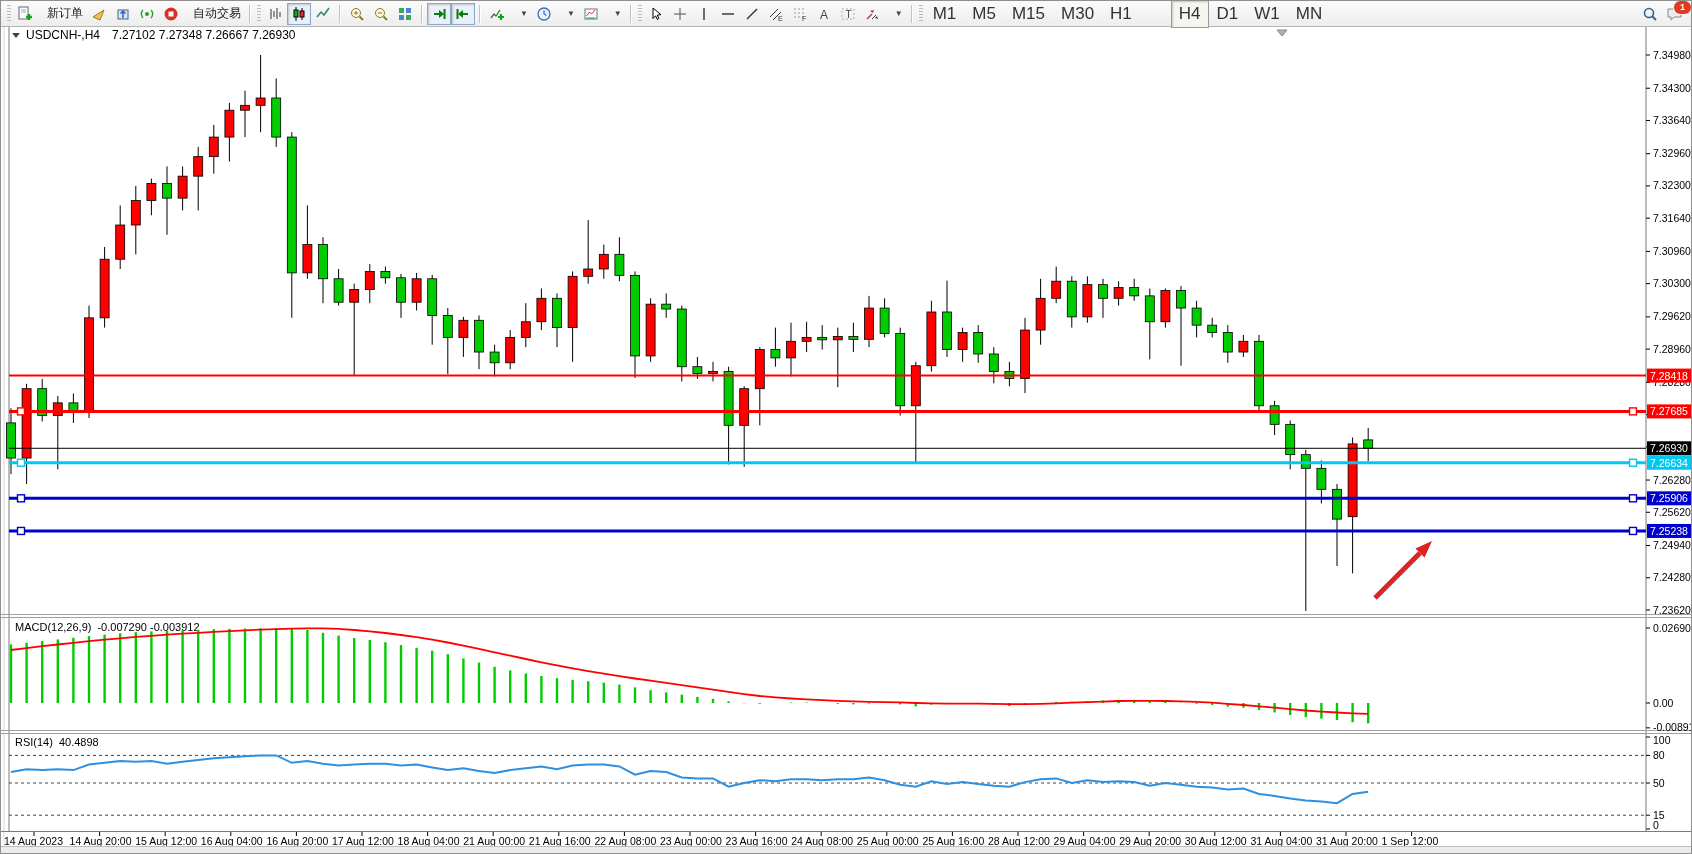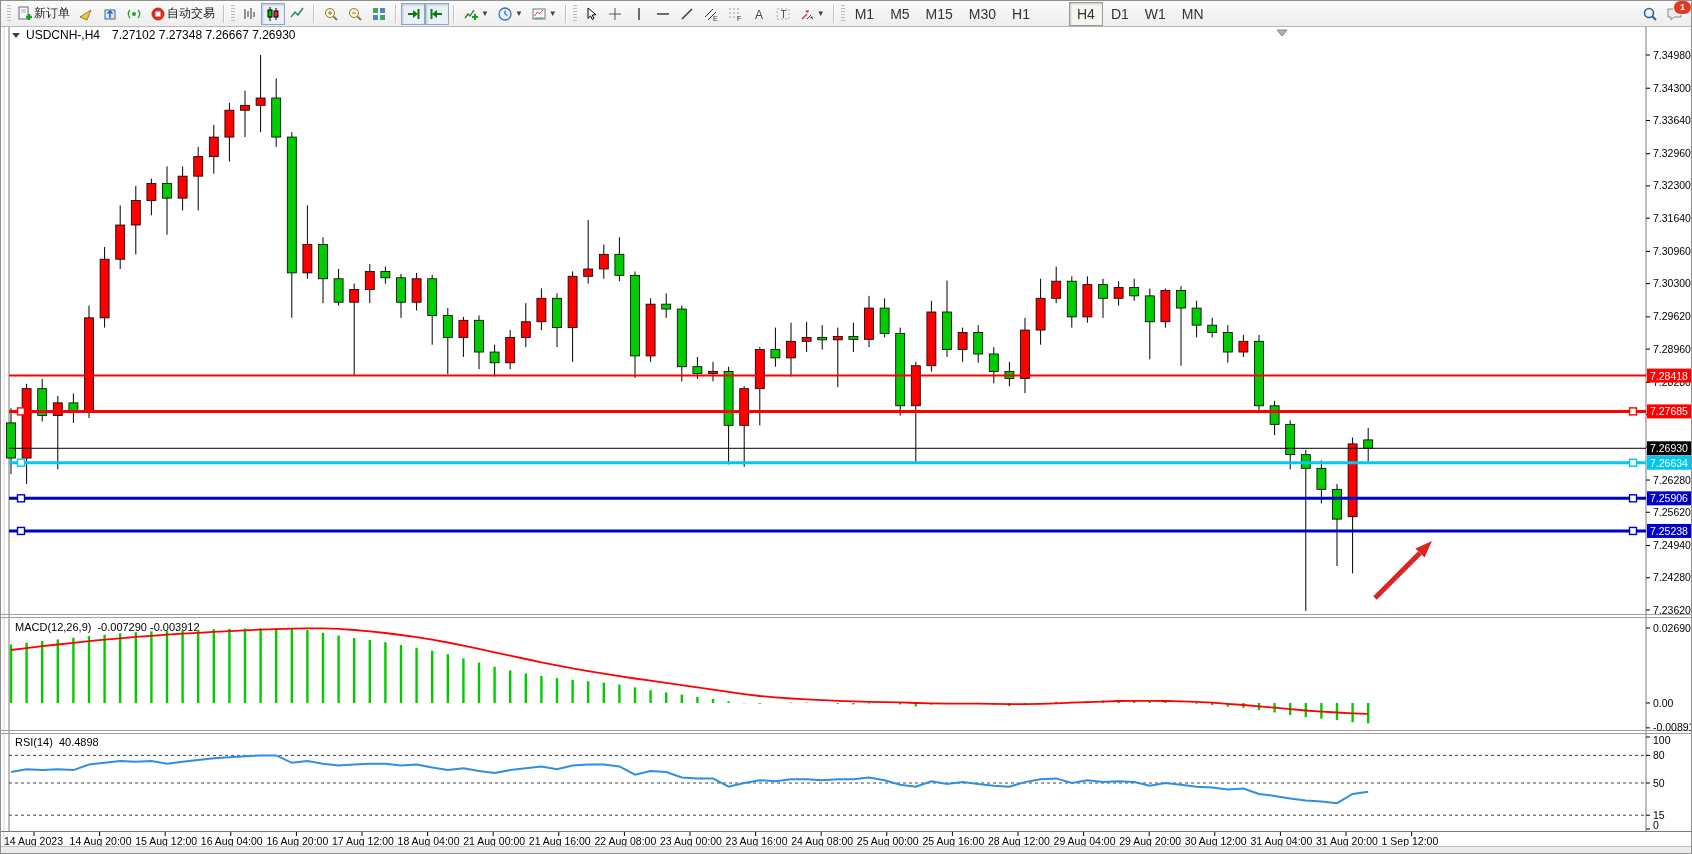--- a/index.html
+++ b/index.html
@@ -3,26 +3,26 @@
 <meta charset="utf-8">
 <style>
   html,body{margin:0;padding:0;background:#e8e8e8;font-family:"Liberation Sans",sans-serif;}
   .window{position:relative;width:1692px;height:854px;background:#ffffff;border:1px solid #8f8f8f;box-sizing:border-box;overflow:hidden;}
   
   .toolbar{position:absolute;top:0;left:0;width:100%;height:26px;background:linear-gradient(#fbfbfb,#ededed);
            border-bottom:1px solid #b6b6b6;display:flex;align-items:center;padding:0 4px;box-sizing:border-box;z-index:10;}
   .tb-group{display:flex;align-items:center;height:24px;}
   .sep{width:1px;height:18px;background:#c2c2c2;border-right:1px solid #fff;margin:0 4px;}
   .grip{width:4px;height:18px;margin:0 2px;background:repeating-linear-gradient(#bbb 0 1px,transparent 1px 3px);}
-  .tbtn{display:flex;align-items:center;gap:1px;height:22px;padding:0 3px;border:1px solid transparent;background:transparent;
+  .tbtn{display:flex;align-items:center;gap:14px;height:22px;padding:0 3px;border:1px solid transparent;background:transparent;
         font-size:12px;color:#222;cursor:default;}
   .tbtn.on{background:#e9f0f7;border:1px solid #8aa8c8;box-shadow:inset 1px 1px 2px rgba(0,0,0,.18);}
   .tbtn svg{display:block;}
   .caret{font-size:8px;color:#444;margin-left:1px;}
-  .tf{font-size:14px;color:#333;padding:3px 7px;border:1px solid transparent;background:transparent;cursor:default;}
+  .tf{font-size:17px;color:#333;padding:3px 7px;border:1px solid transparent;background:transparent;cursor:default;}
   .tf.on{background:#f6f6f1;border:1px solid #9a9a9a;box-shadow:inset 1px 1px 2px rgba(0,0,0,.2);margin-left:31px;}
   .tb-right{margin-left:auto;display:flex;align-items:center;position:relative;}
   .badge{position:absolute;top:-4px;right:-6px;min-width:13px;height:13px;border-radius:8px;background:#e03a22;color:#fff;
          font-size:9px;line-height:13px;text-align:center;padding:0 2px;font-weight:bold;border:1px solid #fff;}
   
   #plot{position:absolute;top:0;left:0;}
   .ax{font-family:"Liberation Sans",sans-serif;font-size:10.5px;fill:#000;}
   .axw{fill:#ffffff;}
   .ttl{font-family:"Liberation Sans",sans-serif;font-size:12px;fill:#000;}
   .ind{font-family:"Liberation Sans",sans-serif;font-size:11px;fill:#000;}

